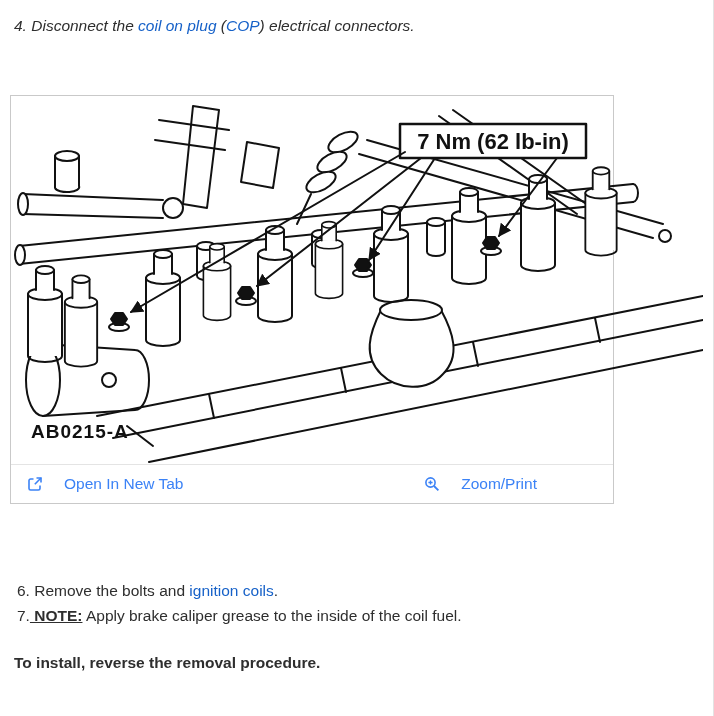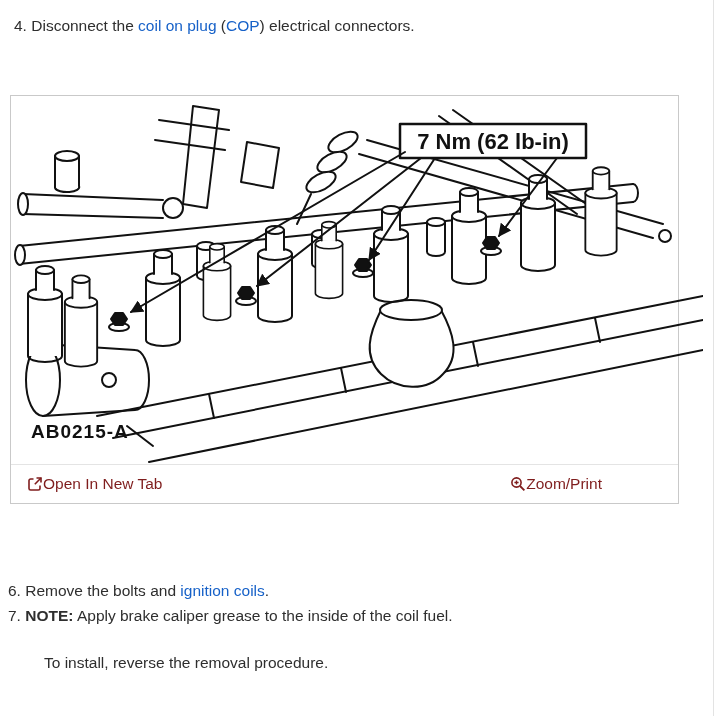--- a/index.html
+++ b/index.html
@@ -7,49 +7,49 @@
   body {
     width:714px; height:716px;
     background:#ffffff;
     font-family:"Liberation Sans", sans-serif;
     font-size:15.5px;
     color:#2e2e2e;
     border-right:1px solid #e3e3e3;
     overflow:hidden;
     position:relative;
   }
-  .steps { padding:13px 14px 0 14px; line-height:25px; }
+  .steps { padding:13px 14px 0 14px; line-height:25px;font-style:italic; }
   .step  { white-space:pre-wrap; }
-  .note  { font-weight:bold; }
+  .note  { font-weight:bold;text-decoration:underline; }
   a.link { color:#1661c8; text-decoration:none; cursor:pointer; }
 
   .figure-panel {
     margin:57px 0 0 10px;
-    width:669px;
+    width:604px;
     border:1px solid #c9c9c9;
     background:#fff;
   }
   .figure-image { height:368px; position:relative; background:#fff; }
   .figure-image svg { display:block; }
 
   .figure-footer {
     display:flex; justify-content:space-between; align-items:center;
     height:39px;
     border-top:1px solid #e4e4e4;
     padding:0 76px 0 16px;
   }
   .footer-link {
-    color:#7f1d1d; text-decoration:none; cursor:pointer;
-    display:flex; align-items:center; gap:0;
+    color:#3b82f6; text-decoration:none; cursor:pointer;
+    display:flex; align-items:center; gap:21px;
     font-size:15.5px;
   }
   .footer-link .icon { display:flex; align-items:center; }
 
-  .bottom-steps { padding:74px 0 0 8px; line-height:25px; }
-  .closing { padding:22px 0 0 44px; line-height:25px; }
+  .bottom-steps { padding:74px 0 0 17px; line-height:25px; }
+  .closing { padding:22px 0 0 14px; line-height:25px;font-weight:bold; }
 </style>
 </head>
 <body>
 
 <div class="steps">
   <div class="step"><span>4.</span><span> Disconnect the </span><a class="link">coil on plug</a><span> (</span><a class="link">COP</a><span>) electrical connectors.</span></div>
 </div>
 
 <div class="figure-panel">
   <div class="figure-image">

